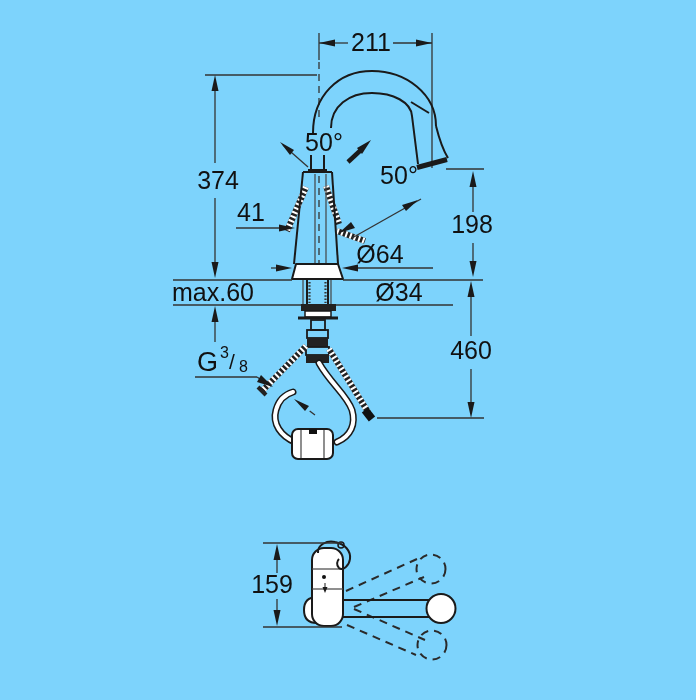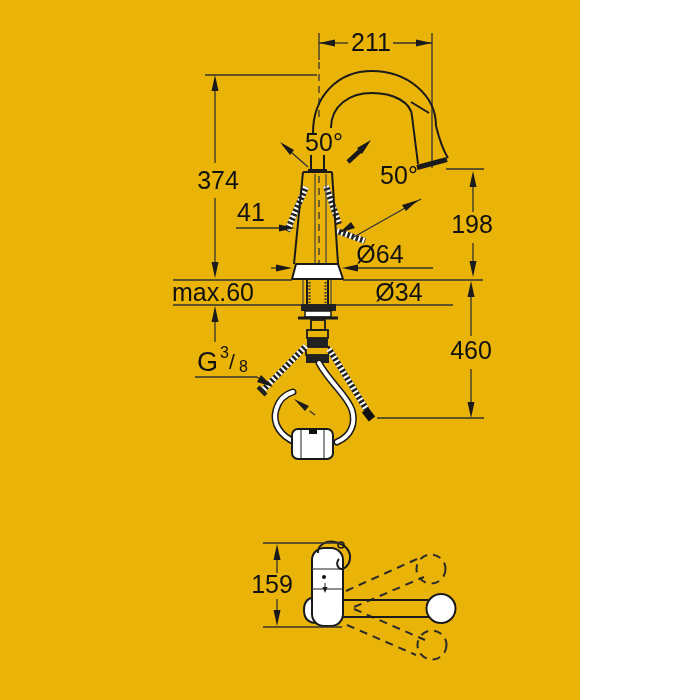--- a/index.html
+++ b/index.html
@@ -1,16 +1,16 @@
 <!DOCTYPE html>
 <html><head>
 <meta charset="utf-8">
 <style>
   html,body{margin:0;padding:0;background:#ffffff;}
-  .stage{width:580px;height:700px;background:#eab308;position:relative;overflow:hidden;}
+  .stage{width:696px;height:700px;background:#7dd3fc;position:relative;overflow:hidden;}
   svg{display:block;}
   text{font-family:"Liberation Sans", sans-serif;fill:#111;}
   .lbl{font-size:25px;}
   .lbl-sm{font-size:16px;}
   .lbl-md{font-size:21px;}
   .ol{stroke:#1a1a1a;stroke-width:2;fill:none;stroke-linejoin:round;}
   .thick{stroke:#1a1a1a;stroke-width:4.5;fill:none;}
   .thin{stroke:#444;stroke-width:1.2;fill:none;}
   .dim{stroke:#333;stroke-width:1.3;fill:none;}
   .dash{stroke:#333;stroke-width:1.3;fill:none;stroke-dasharray:7 5;}

